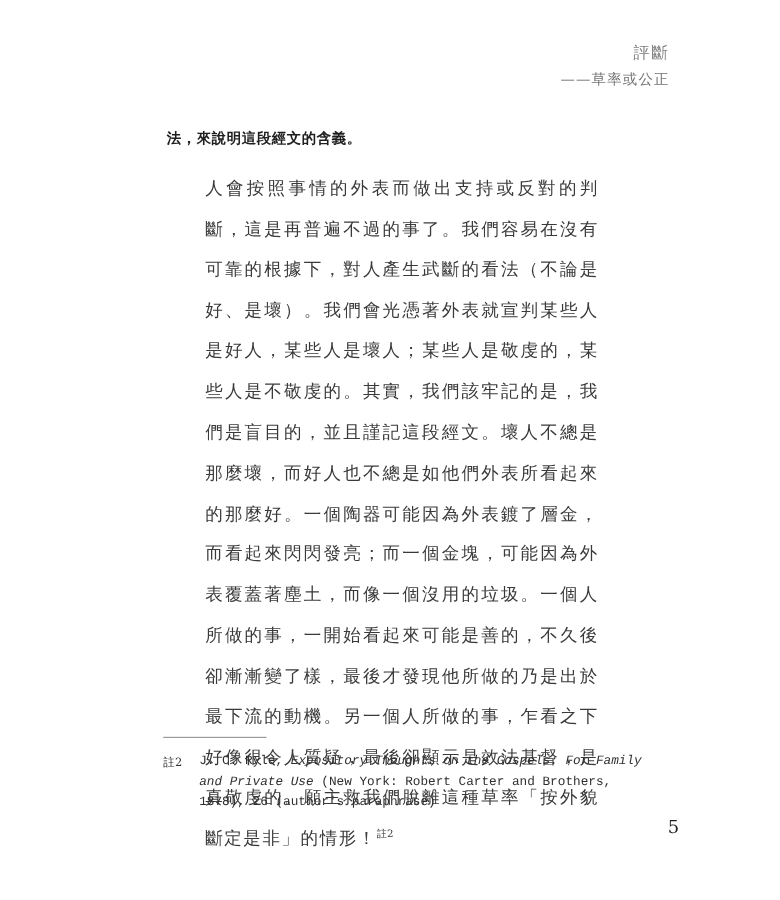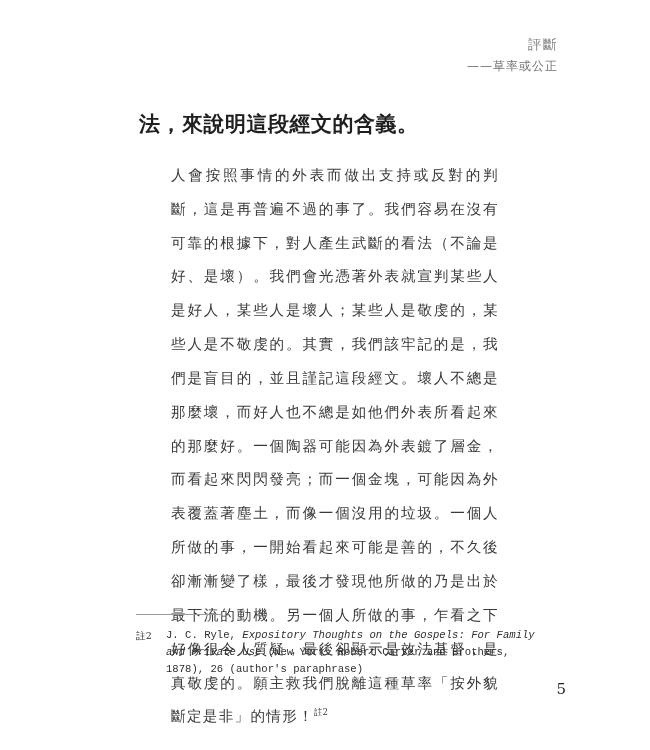--- a/index.html
+++ b/index.html
@@ -49,21 +49,21 @@
 
   
   .content {
     position: absolute;
     top: 104px;
     left: 139px;
     width: 360px;
   }
 
   .lead-line {
-    font-size: 21px;
+    font-size: 12px;
     line-height: 1.9;
     letter-spacing: 0.5px;
     color: #1f1f1f;
     font-weight: 600;
     margin: 0 0 14px 0;
   }
 
   .para {
     margin: 0;
     padding-left: 32px;

